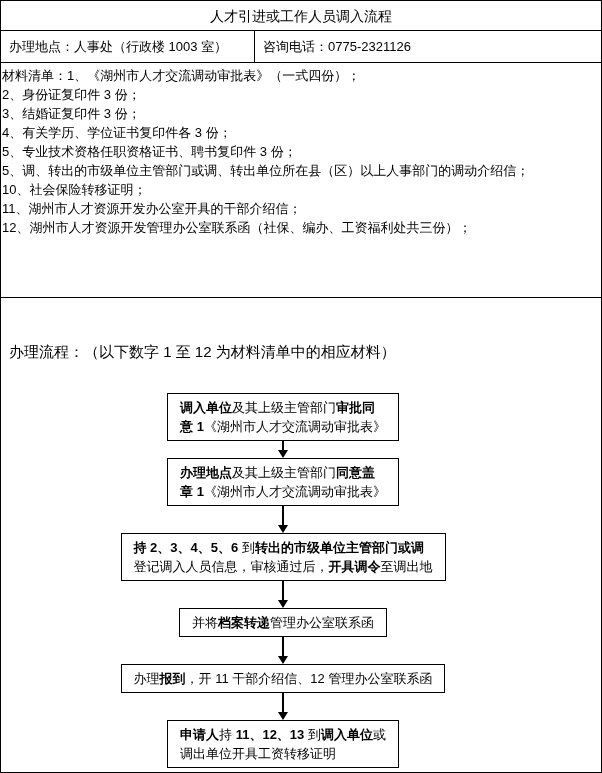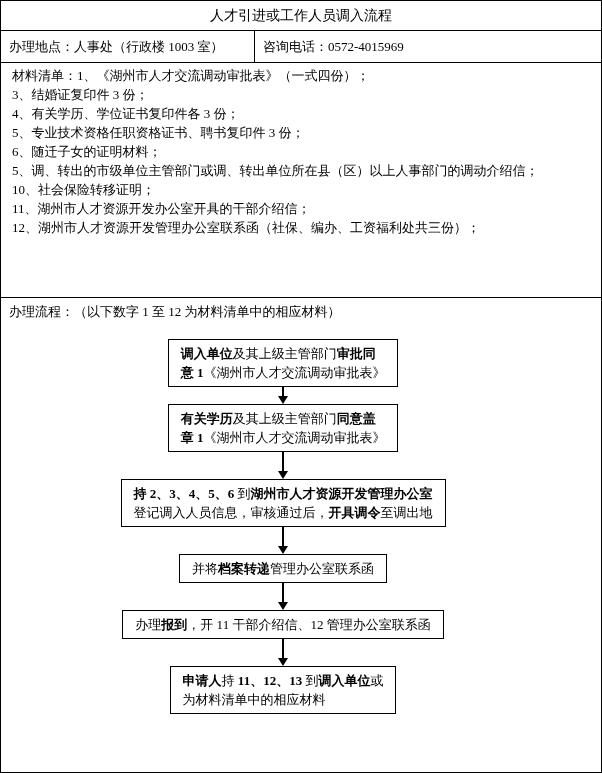--- a/index.html
+++ b/index.html
@@ -4,21 +4,21 @@
 <style>
   html, body { margin: 0; padding: 0; background: #fff; }
   .page {
     position: relative;
     width: 602px;
     height: 773px;
     box-sizing: border-box;
     border: 1px solid #000;
     background: #fff;
     color: #000;
-    font-family: Liberation Serif, serif;
+    font-family: Liberation Sans, sans-serif;
     display: flex;
     flex-direction: column;
     overflow: hidden;
   }
   .row { box-sizing: border-box; }
   .row-title {
     height: 30px;
     border-bottom: 1px solid #000;
     text-align: center;
     font-size: 14px;
@@ -35,38 +35,39 @@
     line-height: 31px;
     padding-left: 8px;
     white-space: nowrap;
     overflow: hidden;
   }
   .cell-location { width: 254px; border-right: 1px solid #000; }
   .cell-phone { flex: 1; }
   .row-materials {
     height: 235px;
     border-bottom: 1px solid #000;
-    padding: 3px 8px 0 11px;
+    padding: 3px 8px 0 1px;
     overflow: hidden;
   }
   .mat-line {
     font-size: 13px;
     line-height: 19px;
     white-space: nowrap;
   }
   .row-process { flex: 1; overflow: hidden; }
   .process-header {
-    font-size: 13px;
+    font-size: 15px;
     line-height: 19px;
     padding: 4px 8px 0 8px;
     white-space: nowrap;
+    margin-top: 40px;
   }
   .flowchart {
     width: 564px;
-    margin-top: 18px;
+    margin-top: 32px;
     display: flex;
     flex-direction: column;
     align-items: center;
   }
   .flow-box {
     box-sizing: border-box;
     border: 1px solid #000;
     padding: 4px 12px;
     width: fit-content;
     background: #fff;
@@ -94,56 +95,56 @@
 </style>
 </head>
 <body>
 
 <div class="page">
 
   <div class="row row-title">人才引进或工作人员调入流程</div>
 
   <div class="row row-info">
     <div class="cell cell-location">办理地点：人事处（行政楼 1003 室）</div>
-    <div class="cell cell-phone">咨询电话：0572-4015969</div>
+    <div class="cell cell-phone">咨询电话：0775-2321126</div>
   </div>
 
   <div class="row row-materials">
       <div class="mat-line">材料清单：1、《湖州市人才交流调动审批表》（一式四份）；</div>
+      <div class="mat-line">2、身份证复印件 3 份；</div>
       <div class="mat-line">3、结婚证复印件 3 份；</div>
       <div class="mat-line">4、有关学历、学位证书复印件各 3 份；</div>
       <div class="mat-line">5、专业技术资格任职资格证书、聘书复印件 3 份；</div>
-      <div class="mat-line">6、随迁子女的证明材料；</div>
       <div class="mat-line">5、调、转出的市级单位主管部门或调、转出单位所在县（区）以上人事部门的调动介绍信；</div>
       <div class="mat-line">10、社会保险转移证明；</div>
       <div class="mat-line">11、湖州市人才资源开发办公室开具的干部介绍信；</div>
       <div class="mat-line">12、湖州市人才资源开发管理办公室联系函（社保、编办、工资福利处共三份）；</div>
     </div>
 
   <div class="row row-process">
     <div class="process-header">办理流程：（以下数字 1 至 12 为材料清单中的相应材料）</div>
     <div class="flowchart">
         <div class="flow-box">
           <div class="box-line"><b>调入单位</b><span>及其上级主管部门</span><b>审批同</b></div>
           <div class="box-line"><b>意 1</b><span>《湖州市人才交流调动审批表》</span></div>
         </div>
         <div class="flow-arrow short">
           <div class="arrow-line"></div>
           <div class="arrow-head"></div>
         </div>
         <div class="flow-box">
-          <div class="box-line"><b>有关学历</b><span>及其上级主管部门</span><b>同意盖</b></div>
+          <div class="box-line"><b>办理地点</b><span>及其上级主管部门</span><b>同意盖</b></div>
           <div class="box-line"><b>章 1</b><span>《湖州市人才交流调动审批表》</span></div>
         </div>
         <div class="flow-arrow">
           <div class="arrow-line"></div>
           <div class="arrow-head"></div>
         </div>
         <div class="flow-box">
-          <div class="box-line"><b>持 2、3、4、5、6 </b><span>到</span><b>湖州市人才资源开发管理办公室</b></div>
+          <div class="box-line"><b>持 2、3、4、5、6 </b><span>到</span><b>转出的市级单位主管部门或调</b></div>
           <div class="box-line"><span>登记调入人员信息，审核通过后，</span><b>开具调令</b><span>至调出地</span></div>
         </div>
         <div class="flow-arrow">
           <div class="arrow-line"></div>
           <div class="arrow-head"></div>
         </div>
         <div class="flow-box">
           <div class="box-line"><span>并将</span><b>档案转递</b><span>管理办公室联系函</span></div>
         </div>
         <div class="flow-arrow">
@@ -152,18 +153,18 @@
         </div>
         <div class="flow-box">
           <div class="box-line"><span>办理</span><b>报到</b><span>，开 11 干部介绍信、12 管理办公室联系函</span></div>
         </div>
         <div class="flow-arrow">
           <div class="arrow-line"></div>
           <div class="arrow-head"></div>
         </div>
         <div class="flow-box">
           <div class="box-line"><b>申请人</b><span>持 </span><b>11、12、13 </b><span>到</span><b>调入单位</b><span>或</span></div>
-          <div class="box-line"><span>为材料清单中的相应材料</span></div>
+          <div class="box-line"><span>调出单位开具工资转移证明</span></div>
         </div>
       </div>
   </div>
 
 </div>
 
 </body></html>

